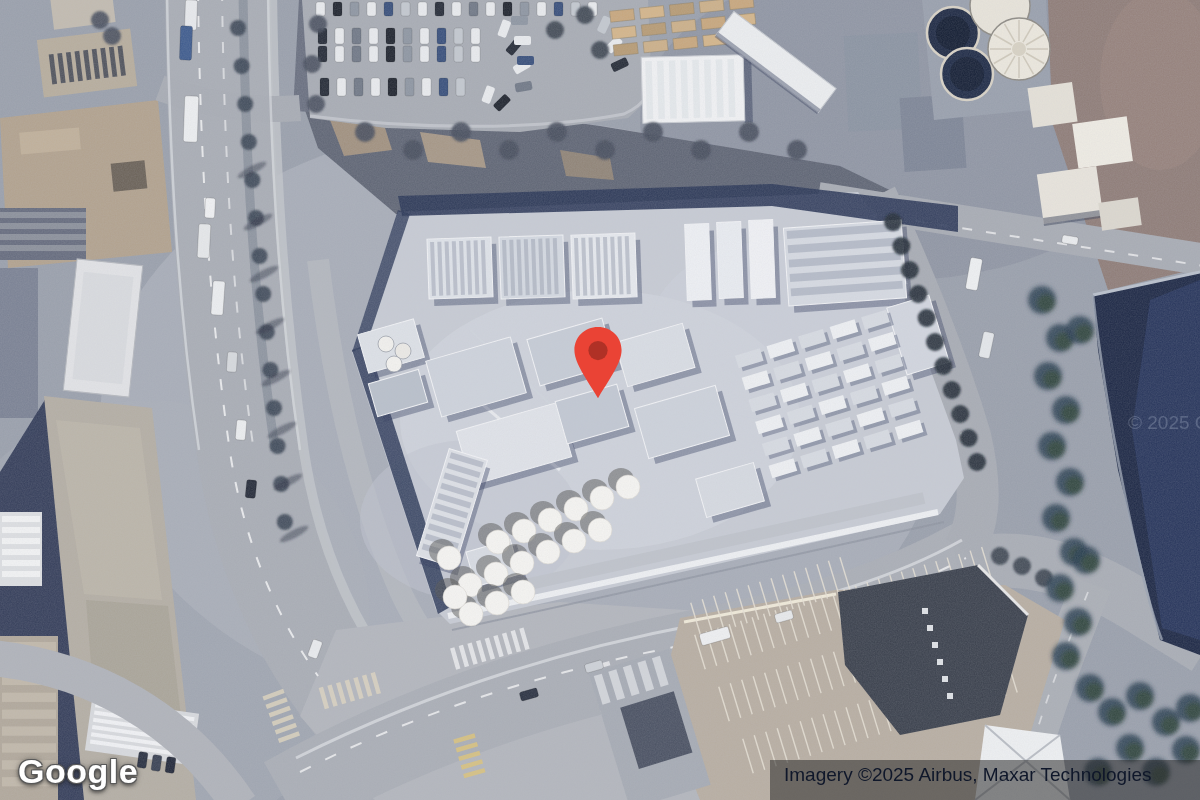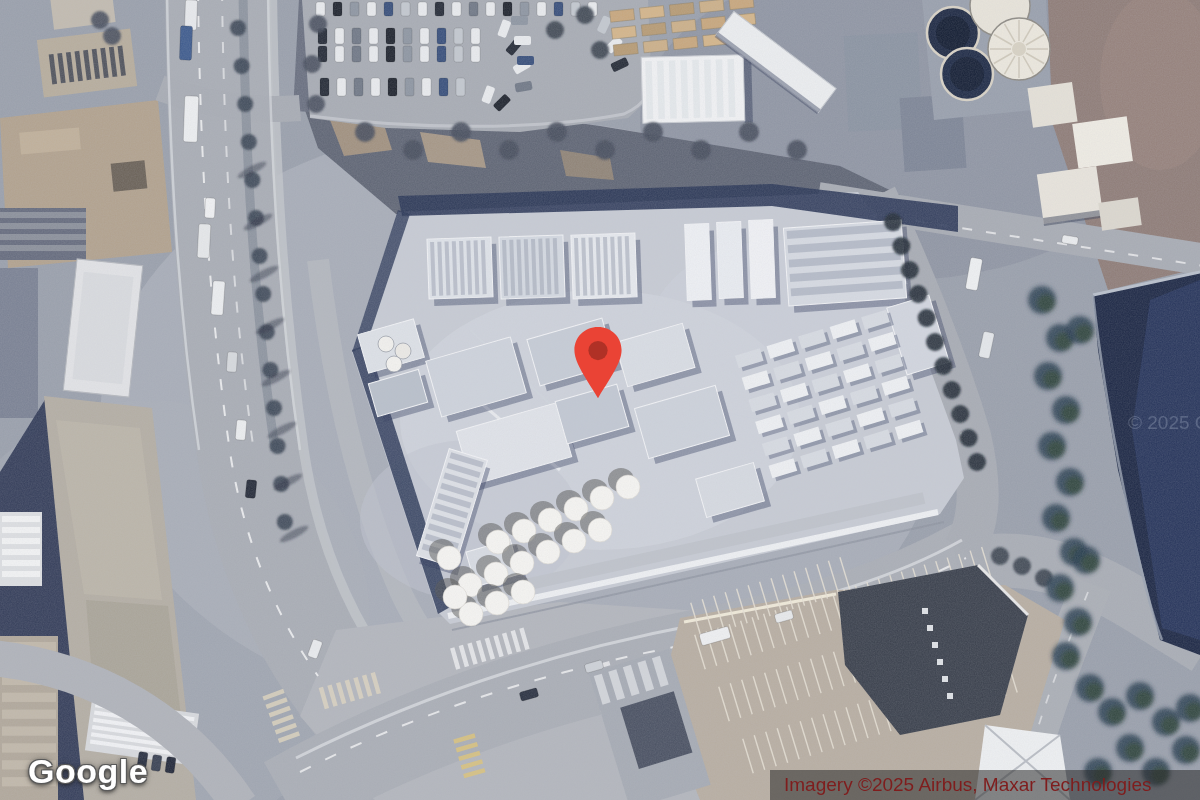--- a/index.html
+++ b/index.html
@@ -1,25 +1,25 @@
 <!DOCTYPE html>
 <html><head>
 <meta charset="utf-8">
 <style>
   html,body{margin:0;padding:0;background:#222;}
   #stage{position:relative;width:1200px;height:800px;overflow:hidden;
          font-family:"Liberation Sans",sans-serif;background:#9aa0ac;}
   #scene{position:absolute;left:0;top:0;width:1200px;height:800px;display:block;}
   #pin{position:absolute;left:571px;top:325px;width:54px;height:77px;cursor:pointer;}
-  #google-logo{position:absolute;left:28px;bottom:9px;font-size:34px;font-weight:bold;
+  #google-logo{position:absolute;left:18px;bottom:9px;font-size:34px;font-weight:bold;
     letter-spacing:0.5px;color:#fff;cursor:pointer;user-select:none;
     text-shadow:-1px -1px 0 #5a5a5a,1px -1px 0 #5a5a5a,-1px 1px 0 #5a5a5a,1px 1px 0 #5a5a5a,
       0 2px 4px rgba(30,30,30,.85),0 0 6px rgba(40,40,40,.6);}
-  #attribution{position:absolute;right:0;bottom:0;width:416px;height:30px;line-height:30px;
-    padding-left:14px;background:rgba(43,43,43,0.55);color:#7f1d1d;font-size:19px;
+  #attribution{position:absolute;right:0;bottom:0;width:416px;height:40px;line-height:30px;
+    padding-left:14px;background:rgba(43,43,43,0.55);color:#0f172a;font-size:19px;
     white-space:nowrap;overflow:hidden;}
   #watermark{position:absolute;left:1128px;top:412px;font-size:19px;
     color:rgba(225,232,245,0.22);white-space:nowrap;pointer-events:none;}
 </style>
 </head>
 <body>
 
 <div id="stage">
 
 <svg id="scene" viewBox="0 0 1200 800" xmlns="http://www.w3.org/2000/svg">

